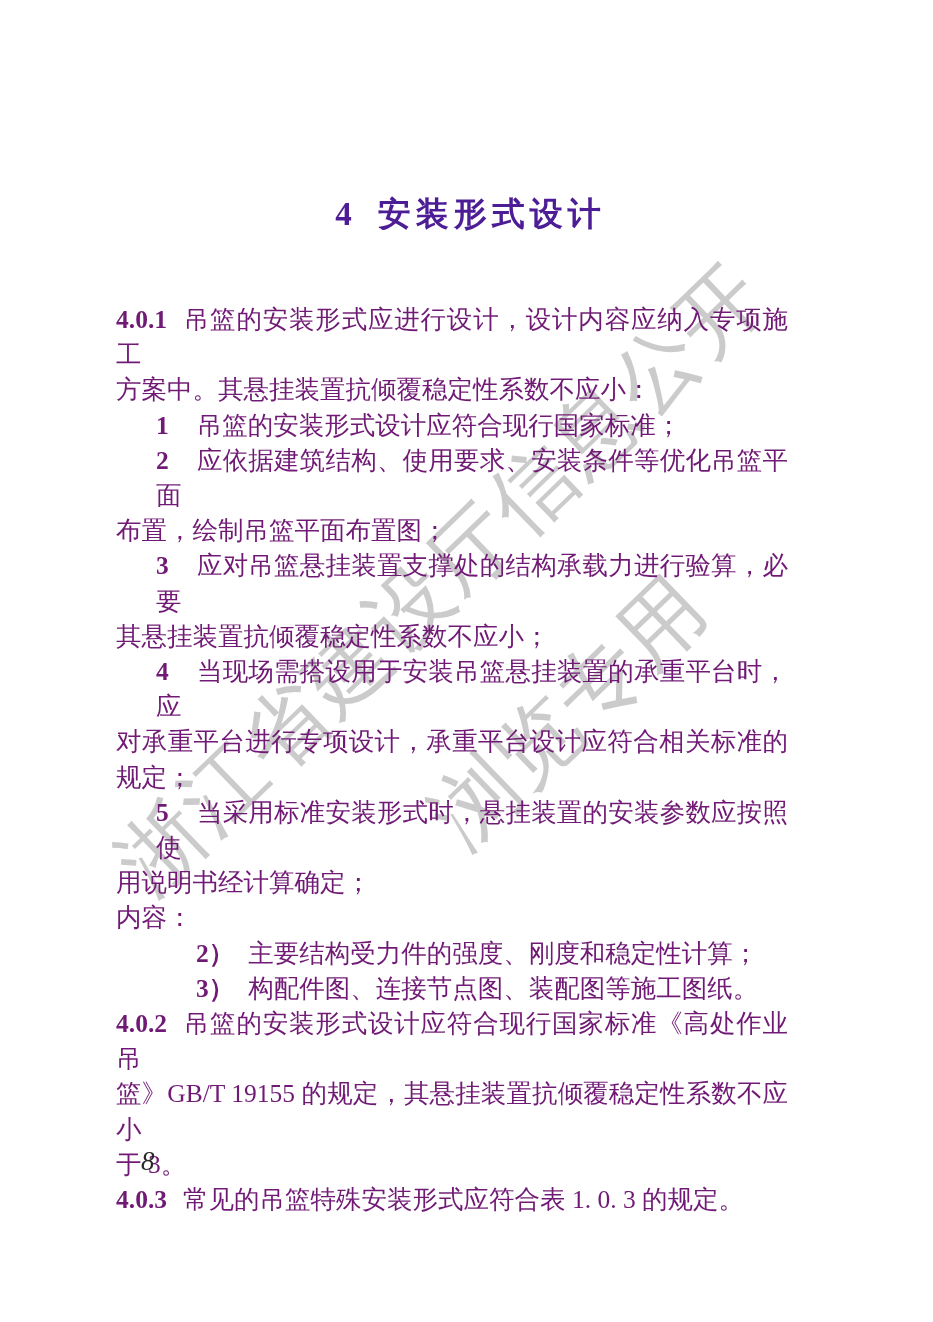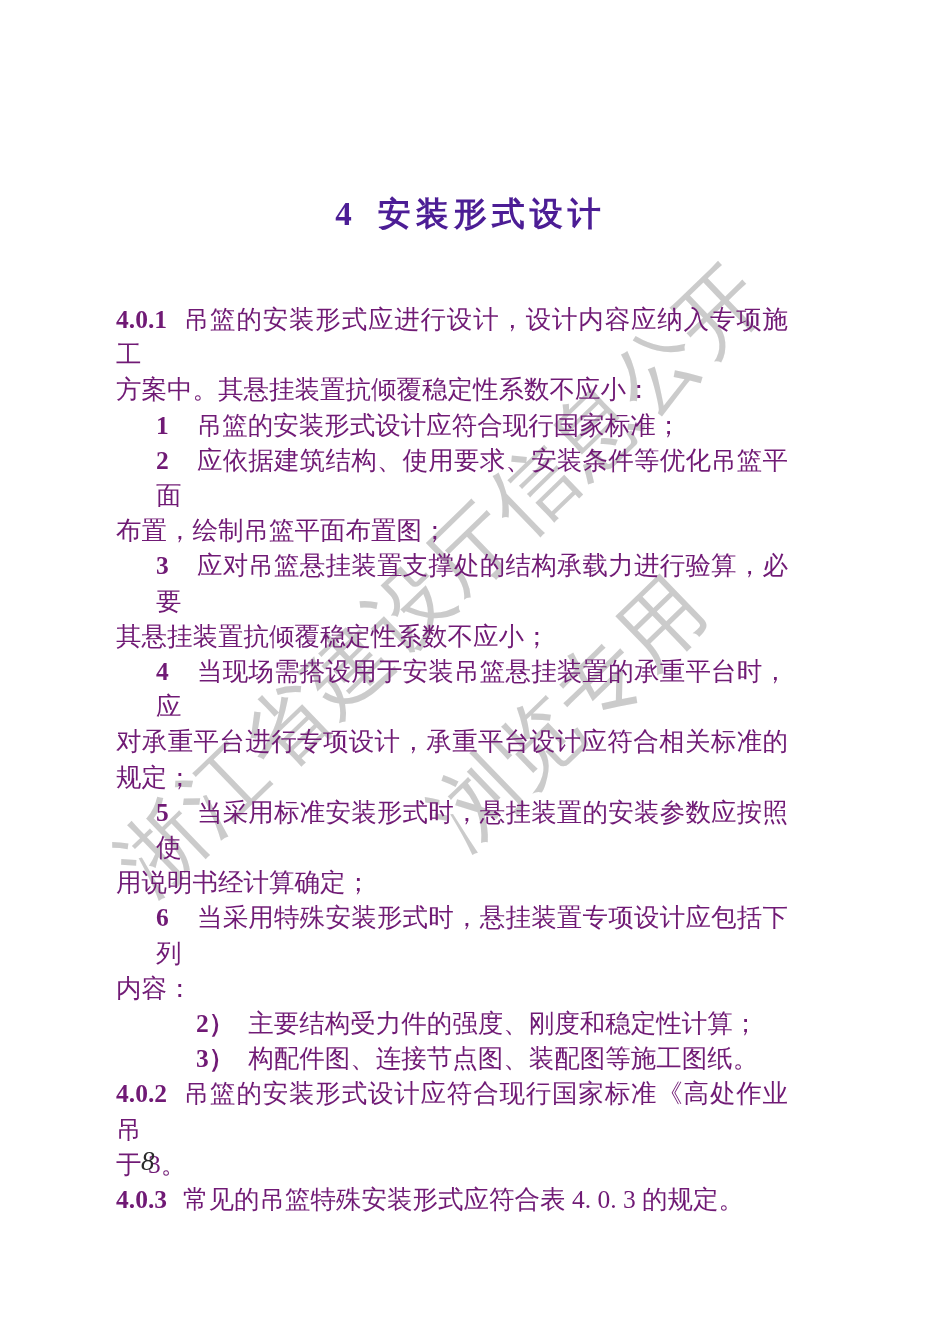--- a/index.html
+++ b/index.html
@@ -102,25 +102,25 @@
       <div class="ln ind1"><span class="num item">1</span><span>吊篮的安装形式设计应符合现行国家标准；</span></div>
       <div class="ln ind1 just"><span class="num item">2</span><span>应依据建筑结构、使用要求、安装条件等优化吊篮平面</span></div>
       <div class="ln"><span>布置，绘制吊篮平面布置图；</span></div>
       <div class="ln ind1 just"><span class="num item">3</span><span>应对吊篮悬挂装置支撑处的结构承载力进行验算，必要</span></div>
       <div class="ln"><span>其悬挂装置抗倾覆稳定性系数不应小；</span></div>
       <div class="ln ind1 just"><span class="num item">4</span><span>当现场需搭设用于安装吊篮悬挂装置的承重平台时，应</span></div>
       <div class="ln just"><span>对承重平台进行专项设计，承重平台设计应符合相关标准的</span></div>
       <div class="ln"><span>规定；</span></div>
       <div class="ln ind1 just"><span class="num item">5</span><span>当采用标准安装形式时，悬挂装置的安装参数应按照使</span></div>
       <div class="ln"><span>用说明书经计算确定；</span></div>
-      <div class="ln ind1 just"><span class="num item">6</span><span>当采用特殊安装形式时，悬挂装置专项设计应包括下列</span></div>
       <div class="ln"><span>内容：</span></div>
       <div class="ln ind2"><span class="num sub">2）</span><span>主要结构受力件的强度、刚度和稳定性计算；</span></div>
       <div class="ln ind2"><span class="num sub">3）</span><span>构配件图、连接节点图、装配图等施工图纸。</span></div>
       <div class="ln just"><span class="num clause">4.0.2</span><span>吊篮的安装形式设计应符合现行国家标准《高处作业吊</span></div>
+      <div class="ln just"><span>篮》GB/T 19155 的规定，其悬挂装置抗倾覆稳定性系数不应小</span></div>
       <div class="ln"><span>于 3。</span></div>
-      <div class="ln"><span class="num clause">4.0.3</span><span>常见的吊篮特殊安装形式应符合表 4. 0. 3 的规定。</span></div>
+      <div class="ln"><span class="num clause">4.0.3</span><span>常见的吊篮特殊安装形式应符合表 1. 0. 3 的规定。</span></div>
     </div>
 
     <div class="page-number">8</div>
 
   </div>
 </div>
 
 </body></html>

